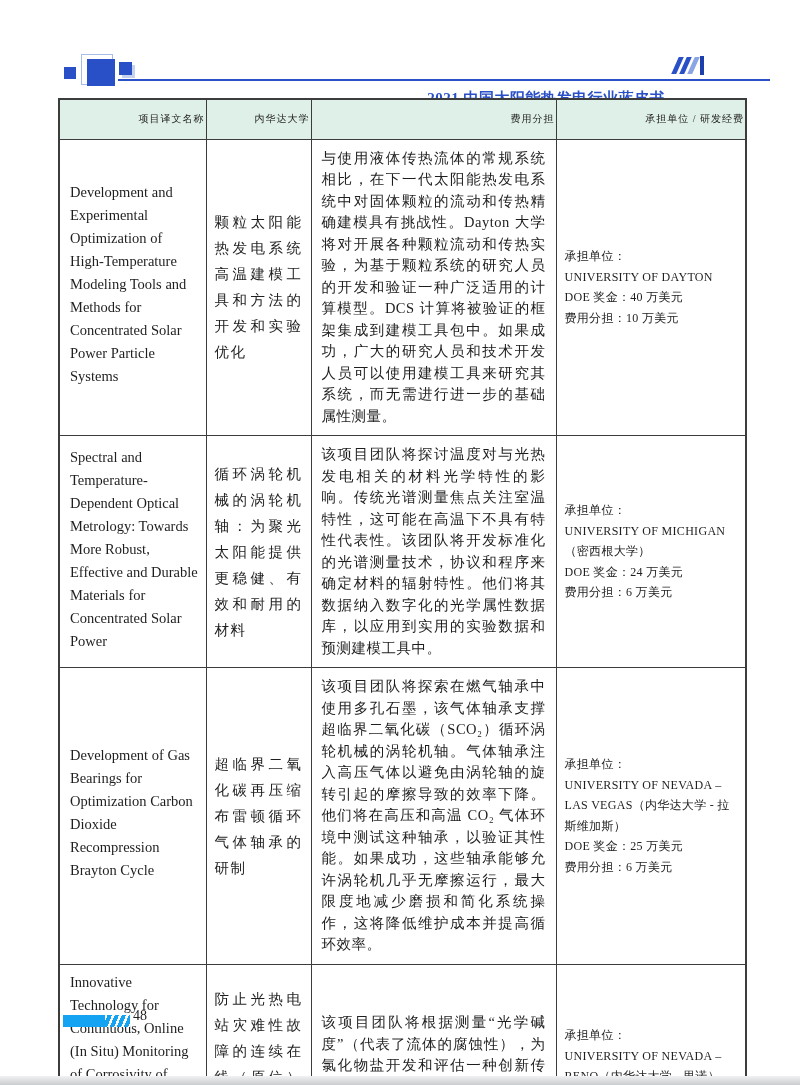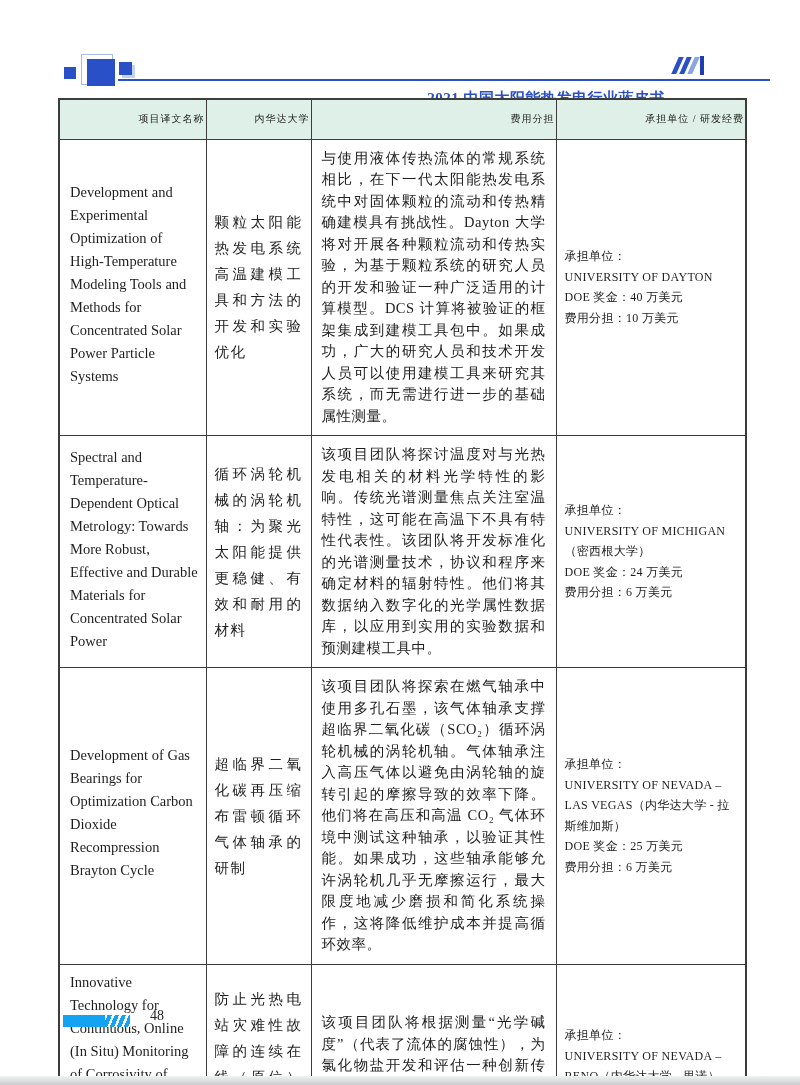--- a/index.html
+++ b/index.html
@@ -76,21 +76,21 @@
   
   .footer-bar{
     position:absolute;left:63px;top:1015px;width:64px;height:12px;
     background:var(--footer-cyan);
   }
   .footer-bar::after{
     content:"";position:absolute;right:-3px;top:0;width:25px;height:100%;
     background:repeating-linear-gradient(112deg,#ffffff 0 2.5px,var(--footer-cyan) 2.5px 6.5px);
   }
   .page-number{
-    position:absolute;left:150px;top:1008px;font-size:14px;color:#222;
+    position:absolute;left:133px;top:1008px;font-size:14px;color:#222;
   }
   .scan-edge{
     position:absolute;left:0;bottom:0;width:800px;height:9px;
     background:linear-gradient(#f2f2f2,#c9cccf);
   }
 </style>
 </head>
 <body>
 
 <div class="page">

